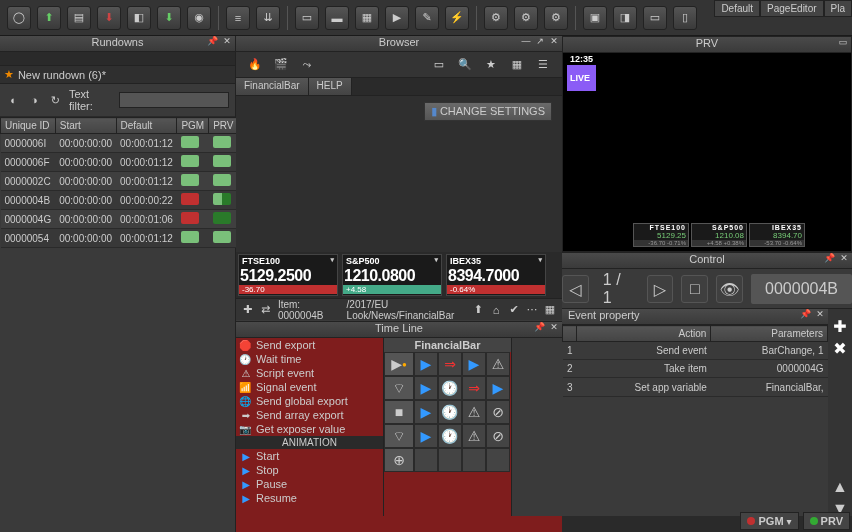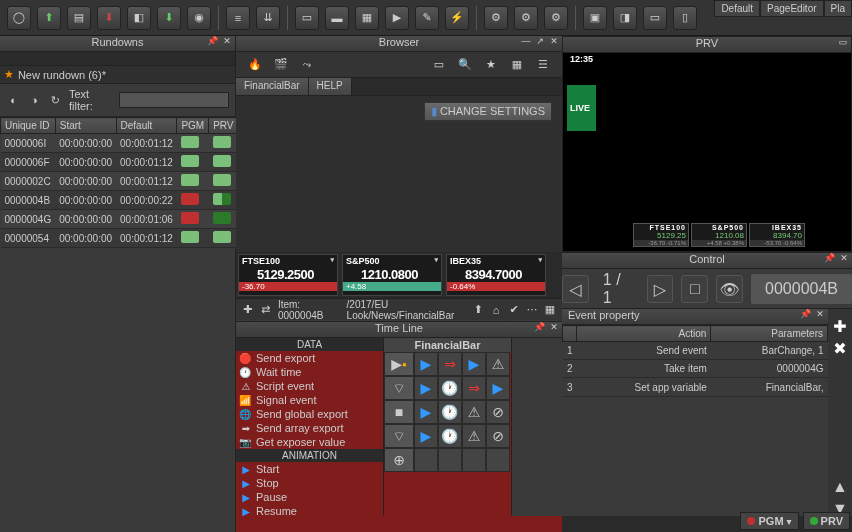--- a/index.html
+++ b/index.html
@@ -29,41 +29,41 @@
 .b-tools { height:26px; background:#343434; display:flex; align-items:center; padding:0 6px; border-bottom:1px solid #222; }
 .b-tools .ico { width:20px; height:20px; margin:0 3px; cursor:pointer; display:flex; align-items:center; justify-content:center; }
 .b-tools .spacer { flex:1; }
 .b-tabs { height:18px; display:flex; background:#2a2a2a; border-bottom:1px solid #222; }
 .b-tabs span { padding:2px 8px; background:linear-gradient(#555,#444); border-right:1px solid #222; font-size:10px; cursor:pointer; }
 .b-body { height:156px; background:#2f2f2f; position:relative; }
 .chg { position:absolute; right:10px; top:6px; background:linear-gradient(#6a6a6a,#555); border:1px solid #333; font-size:9px; padding:2px 6px; cursor:pointer; }
 .b-tickers { height:46px; display:flex; background:#2a2a2a; }
 .tk { width:100px; margin:2px; background:#1a1a1a; border:1px solid #444; position:relative; }
 .tk .n { font-size:9px; font-weight:bold; color:#fff; padding:1px 3px; }
-.tk .v { font-size:13px; font-weight:bold; color:#fff; padding:0 18px; letter-spacing:-0.5px; }
+.tk .v { font-size:16px; font-weight:bold; color:#fff; padding:0 1px; letter-spacing:-0.5px; }
 .tk .c { font-size:8px; padding:0 3px; }
 .b-foot { height:22px; background:#343434; display:flex; align-items:center; padding:0 6px; gap:6px; border-top:1px solid #222; }
 .b-foot .fico { width:16px; height:16px; cursor:pointer; display:flex; align-items:center; justify-content:center; }
 .b-foot .ftxt { font-size:10px; }
 .timeline { height:238px; background:#7f1d1d; }
 .tl-row { display:flex; height:178px; }
 .ev { width:148px; border-right:1px solid #222; overflow:hidden; }
 .ev .cat { background:#2a2a2a; text-align:center; font-size:10px; padding:1px; }
 .ev .it { display:flex; align-items:center; padding:1px 4px; gap:4px; font-size:10px; cursor:pointer; }
 .ev .it .eico { width:12px; height:12px; display:flex; align-items:center; justify-content:center; font-size:10px; }
 .fb { width:128px; border-right:1px solid #222; }
 .fb-title { text-align:center; font-weight:bold; font-size:11px; background:#444; padding:1px; }
 .fb-grid { display:grid; grid-template-columns:30px repeat(4,24px); grid-auto-rows:24px; }
 .fb-grid .cell { border:1px solid #2a2a2a; display:flex; align-items:center; justify-content:center; background:#444; font-size:14px; }
 .right { position:absolute; left:562px; top:36px; width:290px; height:496px; }
 .prv { height:216px; background:#000; border:1px solid #222; position:relative; }
 .prv .hdr { position:absolute; top:0; left:0; right:0; }
 .live-tag { position:absolute; top:16px; left:4px; }
 .live-tag .t { background:#000; color:#fff; font-size:9px; font-weight:bold; padding:1px 3px; }
-.live-tag .l { background:#15803d; color:#fff; font-size:9px; font-weight:bold; padding:18px 3px;margin-top:20px; }
+.live-tag .l { background:#8b5cf6; color:#fff; font-size:9px; font-weight:bold; padding:8px 3px; }
 .prv-tickers { position:absolute; bottom:4px; left:70px; display:flex; gap:2px;text-align:right; }
 .ptk { width:56px; background:#1a1a1a; border:1px solid #555; }
 .ptk .pn { font-size:7px; font-weight:bold; color:#fff; letter-spacing:1px; padding:0 2px; }
 .ptk .pv { font-size:8px; color:#7c7; padding:0 2px; }
 .ptk .pc { font-size:6px; color:#999; padding:0 2px; background:#333; }
 .control { height:56px; background:#3a3a3a; border-top:1px solid #222; }
 .ctrl-bar { display:flex; align-items:center; justify-content:center; gap:8px; height:40px; }
 .cbtn { width:28px; height:28px; border:1px solid #555; border-radius:3px; display:flex; align-items:center; justify-content:center; font-size:16px; cursor:pointer; background:#3f3f3f; }
 .cpage { font-size:16px; color:#ccc; padding:0 6px; }
 .cid { background:#555; padding:6px 14px; font-size:16px; color:#ccc; border-radius:2px; }
@@ -256,21 +256,20 @@
   <div class="timeline">
     <div class="panel-hdr">
         <span>Time Line</span>
       <div class="ctrls">
           <span>📌</span>
           <span>✕</span>
         </div>
     </div>
     <div class="tl-row">
       <div class="ev">
-        <div class="cat">DATA</div>
         <div id="ev-data">
             <div class="it">
               <span class="eico">🛑</span>
               <span>Send export</span>
             </div>
             <div class="it">
               <span class="eico">🕐</span>
               <span>Wait time</span>
             </div>
             <div class="it">

